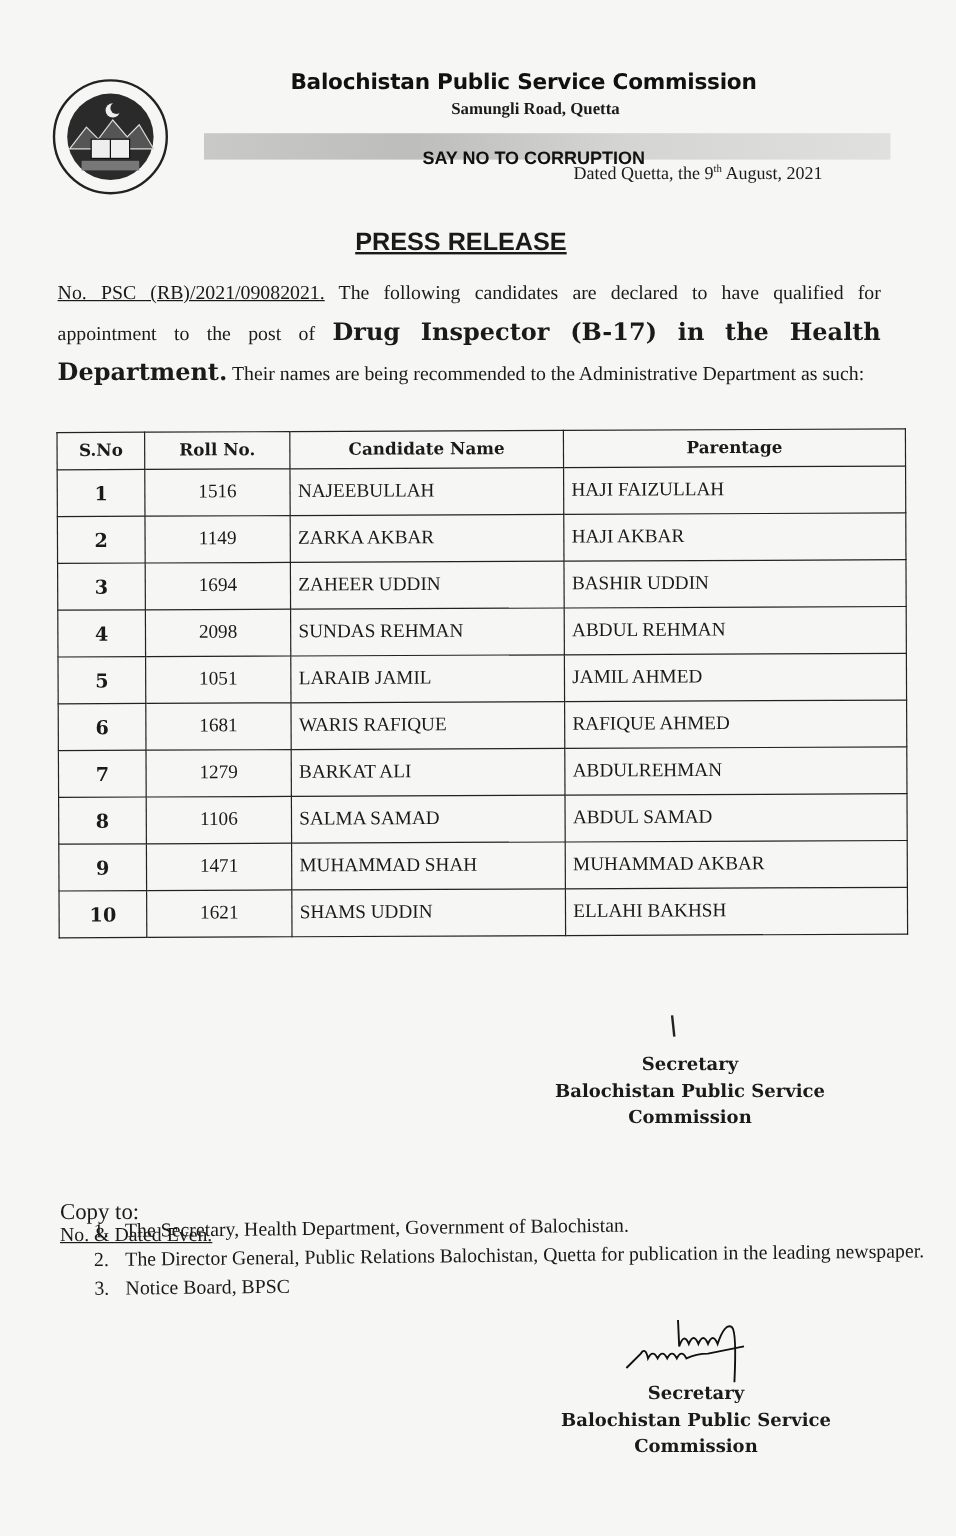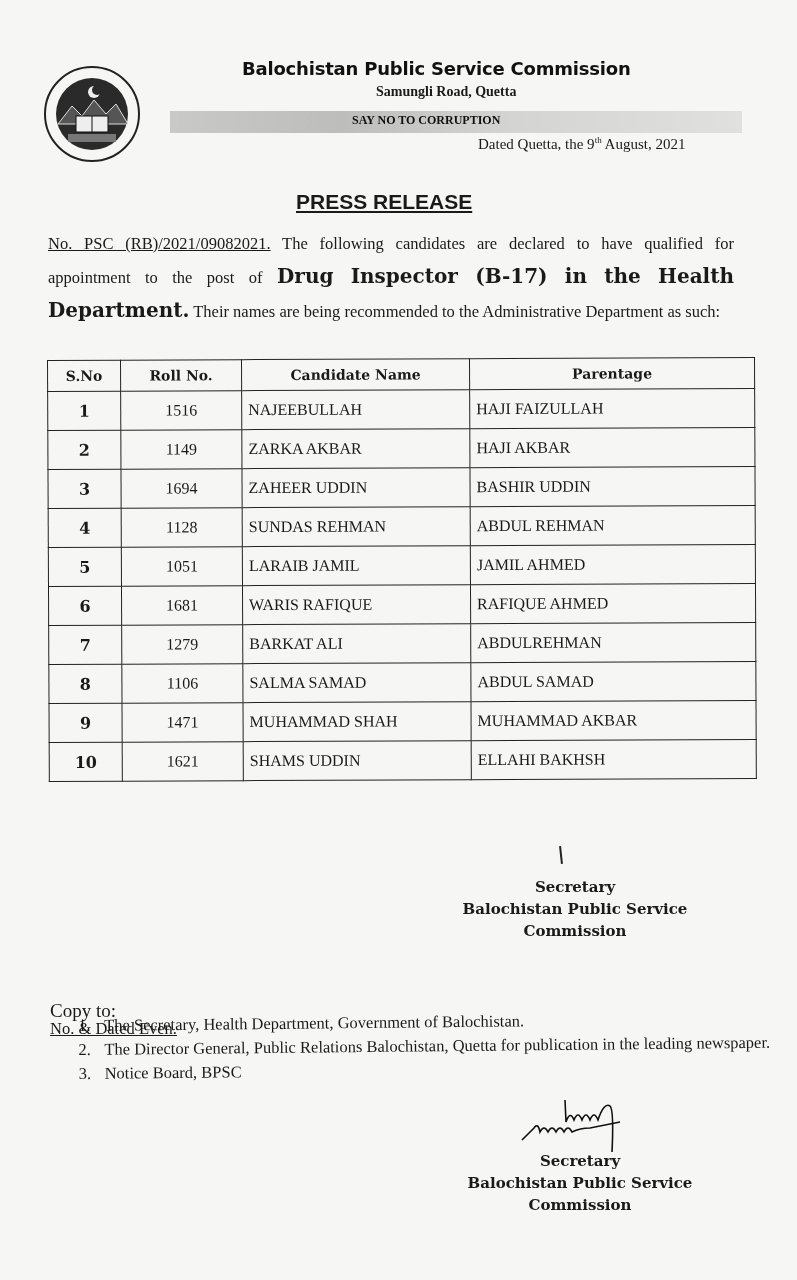--- a/index.html
+++ b/index.html
@@ -2,21 +2,21 @@
 <html><head>
 <meta charset="utf-8">
 <style>
   html, body { margin:0; padding:0; }
   body { width:797px; height:1280px; background:#f6f6f4; position:relative; overflow:hidden; color:#1a1a1a; font-family:"DejaVu Serif", serif; }
   .abs { position:absolute; }
   .logo { left:42px; top:64px; width:100px; height:100px; }
   .org-title { left:242px; top:58px; font-family:"DejaVu Sans", sans-serif; font-weight:bold; font-size:18px; color:#111; letter-spacing:-0.2px; }
   .org-address { left:376px; top:84px; font-family:"Liberation Serif", serif; font-weight:bold; font-size:14px; }
   .slogan-bar { left:170px; top:111px; width:572px; height:22px; background:linear-gradient(90deg,#c9c9c7,#bdbdbb 30%,#d4d4d2 60%,#e0e0de); }
-  .slogan { left:352px; top:113px; font-family:Liberation Serif, serif; font-size:12px; font-weight:bold; color:#111; }
+  .slogan { left:352px; top:124px; font-family:Liberation Sans, sans-serif; font-size:15px; font-weight:bold; color:#111; }
   .date-line { left:478px; top:135px; font-family:"Liberation Serif", serif; font-size:15px; }
   .date-line sup { font-size:9px; }
   .press { left:296px; top:190px; font-family:"Liberation Sans", sans-serif; font-weight:bold; font-size:21px; text-decoration:underline; }
   .body-text { left:48px; top:228px; width:686px; font-family:"Liberation Serif", serif; font-size:16.5px; line-height:32px; text-align:justify; }
   .body-text .ref { text-decoration:underline; }
   .body-text b { font-family:"DejaVu Serif", serif; font-size:20px; }
   table.cands { position:absolute; left:47px; top:360px; width:708px; border-collapse:collapse; transform:rotate(-0.25deg); transform-origin:left top; }
   table.cands th, table.cands td { border:1.5px solid #222; height:38px; padding:0 6px; font-family:"Liberation Serif", serif; font-size:16px; vertical-align:middle; }
   table.cands th { height:30px; font-family:"DejaVu Serif", serif; font-size:14px; font-weight:bold; }
   table.cands td.sno { text-align:center; font-family:"DejaVu Serif", serif; font-weight:bold; width:60px; }
@@ -79,21 +79,21 @@
         <td>HAJI AKBAR</td>
       </tr>
     <tr>
         <td class="sno">3</td>
         <td class="roll">1694</td>
         <td class="name">ZAHEER UDDIN</td>
         <td>BASHIR UDDIN</td>
       </tr>
     <tr>
         <td class="sno">4</td>
-        <td class="roll">1128</td>
+        <td class="roll">2098</td>
         <td class="name">SUNDAS REHMAN</td>
         <td>ABDUL REHMAN</td>
       </tr>
     <tr>
         <td class="sno">5</td>
         <td class="roll">1051</td>
         <td class="name">LARAIB JAMIL</td>
         <td>JAMIL AHMED</td>
       </tr>
     <tr>

